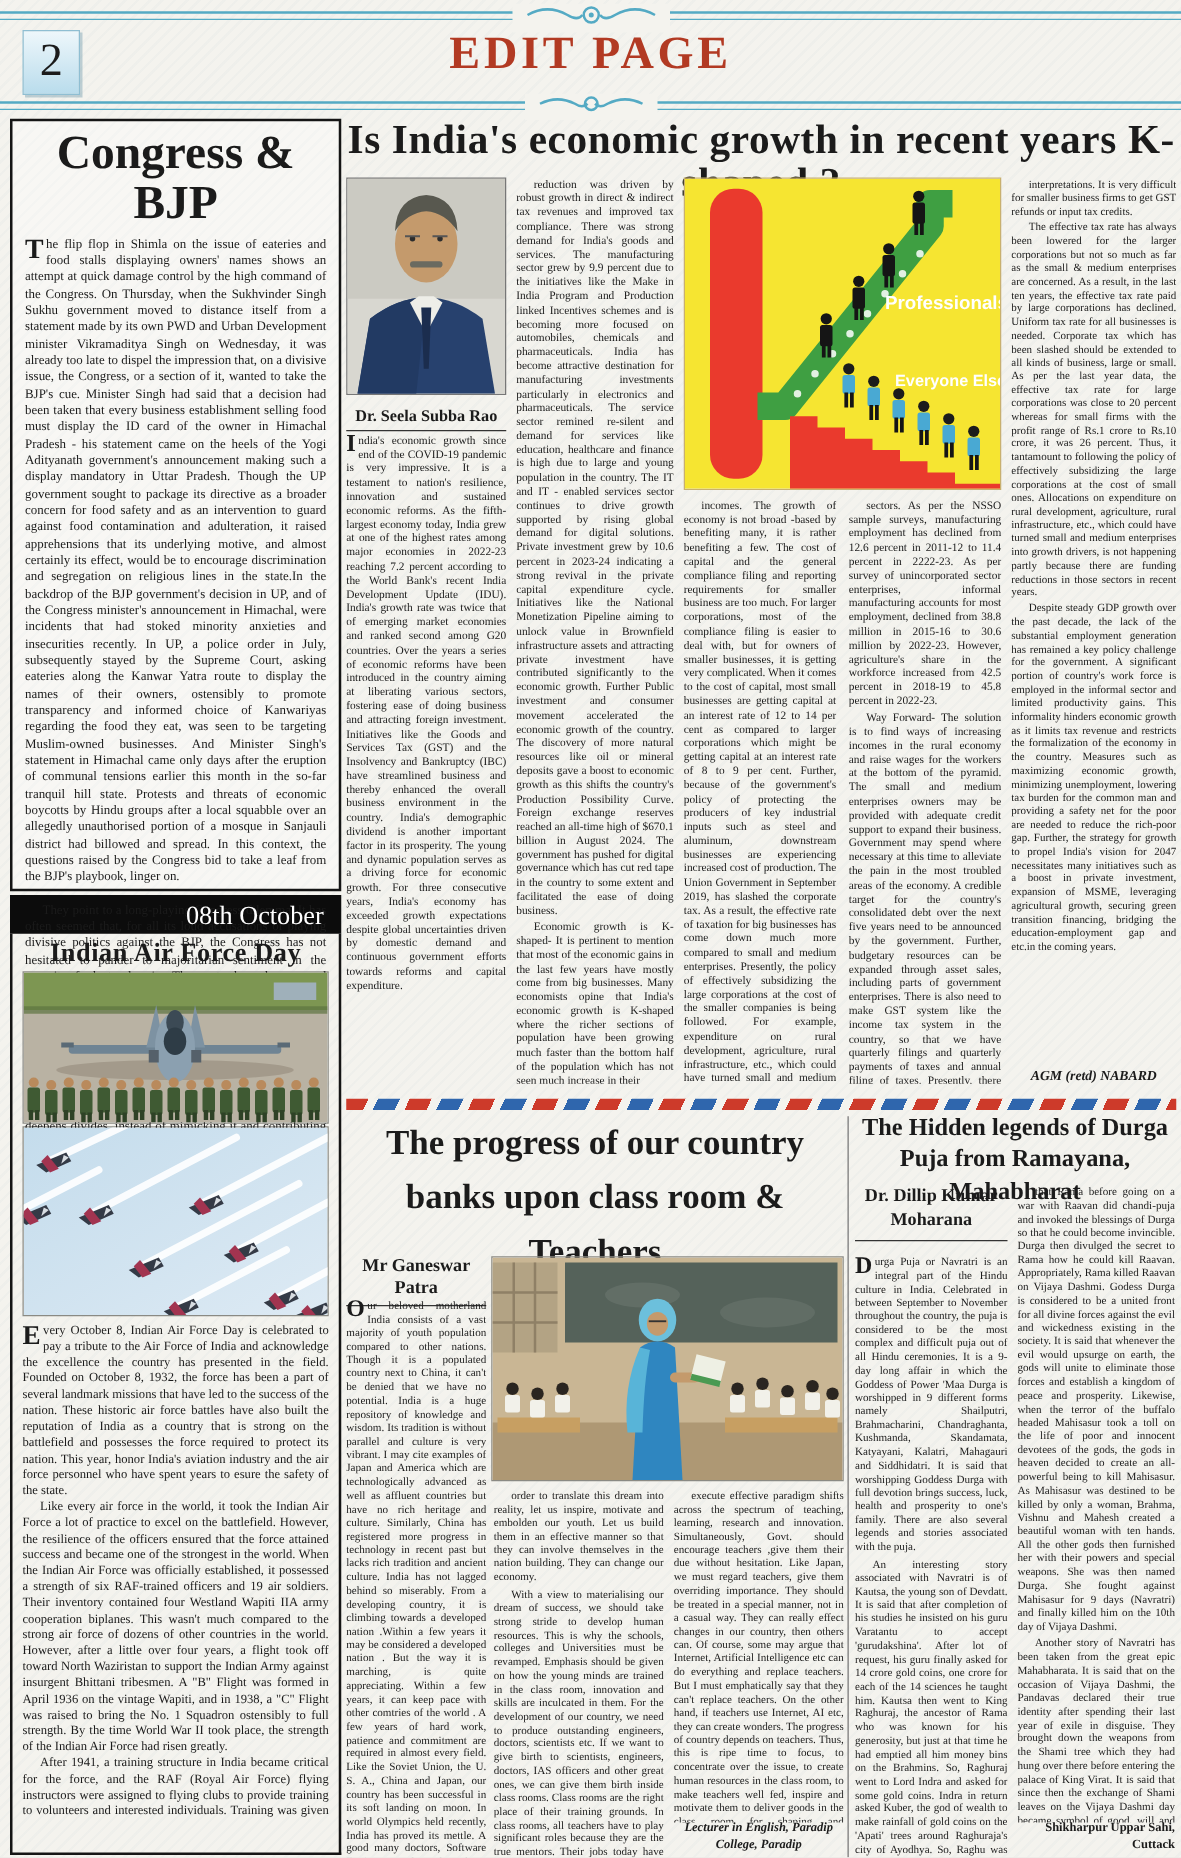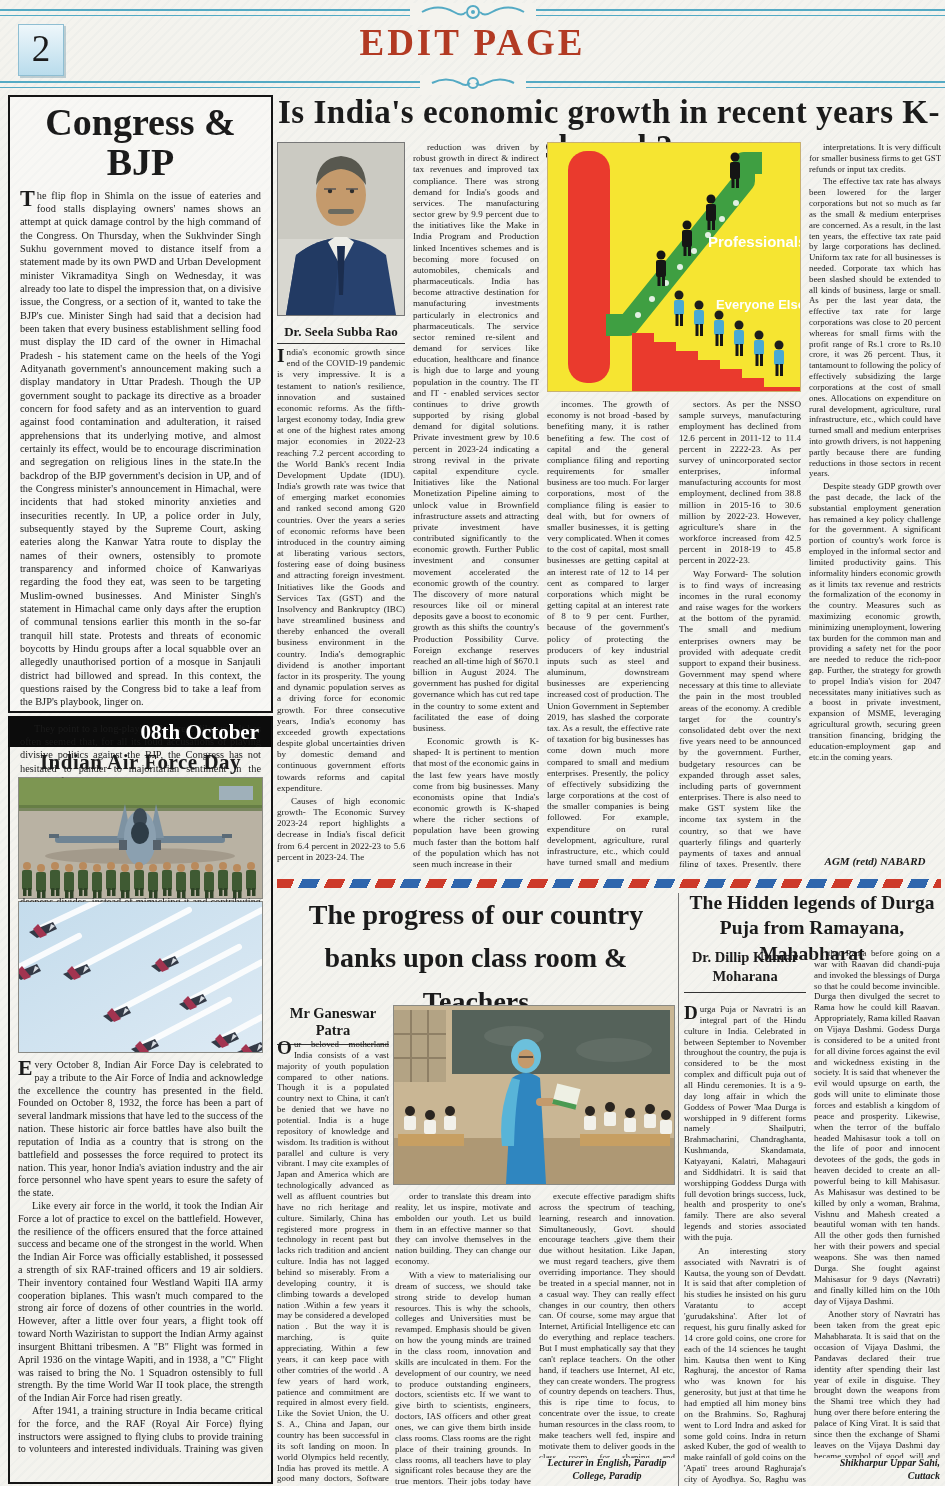--- a/index.html
+++ b/index.html
@@ -24,21 +24,21 @@
   .jp{ text-align:justify; text-indent:14px; }
   .lead{text-indent:0;}
   .lead::first-letter{font-size:215%;font-weight:bold;float:left;line-height:.82;padding:1px 2px 0 0;}
   
   .left-col{position:absolute;left:8px;top:95px;width:265px;height:1389px;}
   .congress-box{box-sizing:border-box;border:2px solid #151515;height:618px;padding:6px 10px 4px;background:rgba(255,255,255,.35);}
   .congress-box h1{margin:0 0 6px;text-align:center;font-size:38px;line-height:1.05;}
   .congress-box .jp{font-size:10.35px;line-height:1.29;}
   .congress-box .p2{margin-top:13px;}
   .date-banner{box-sizing:border-box;height:31px;margin-top:3px;background:#0c0c0c;color:#fff;text-align:right;
-    font-size:21px;font-weight:bold;padding:4px 14px 0 12px;}
+    font-size:21px;font-weight:normal;padding:4px 14px 0 12px;}
   .iaf{box-sizing:border-box;border:2px solid #151515;border-top:none;height:737px;padding:2px 8px;overflow:hidden;}
   .iaf h2{margin:2px 0 4px;font-size:21px;line-height:1.05;text-align:center;letter-spacing:.5px;}
   .photo{display:block;border:1px solid #8a8a84;}
   .iaf .jp{font-size:10.1px;line-height:1.27;}
   .iaf .txt{margin-top:6px;height:396px;overflow:hidden;}
   
   .main-art{position:absolute;left:277px;top:95px;width:664px;height:782px;}
   .main-head{font-size:33px;font-weight:bold;text-align:center;line-height:1.05;letter-spacing:.5px;}
   .cols{position:absolute;top:47px;left:0;right:0;bottom:10px;}
   .mtxt{font-size:9.1px;line-height:1.23;}
@@ -74,21 +74,21 @@
   .vrule{position:absolute;left:678px;top:893px;width:1px;height:593px;background:#777;}
   
   .durga{position:absolute;left:684px;top:890px;width:256px;height:596px;}
   .durga-head{text-align:center;font-weight:bold;font-size:19.5px;line-height:1.3;}
   .durga-body{position:absolute;top:58px;left:0;right:0;bottom:0;}
   .dtxt{font-size:8.9px;line-height:1.22;}
   .dcol1{position:absolute;left:0;top:0;bottom:0;width:122px;}
   .author3{font-weight:bold;font-size:14.5px;text-align:center;line-height:1.3;border-bottom:1px solid #333;padding-bottom:6px;margin-bottom:6px;}
   .dcol1 .dtxt-wrap{position:absolute;top:56px;bottom:0;overflow:hidden;}
   .dcol2{position:absolute;left:130px;top:0;bottom:28px;width:126px;overflow:hidden;}
-  .dsig{position:absolute;left:130px;width:126px;bottom:4px;font-weight:bold;font-style:italic;font-size:10px;text-align:right;line-height:1.25;}
+  .dsig{position:absolute;left:130px;width:126px;bottom:4px;font-weight:bold;font-size:10px;text-align:right;line-height:1.25;}
   .pspace{margin-top:3px;}
 </style>
 </head>
 <body>
 
 <div class="page">
 
   <div class="hdr">
     <div class="hrule top">
       <span class="orn">
@@ -225,21 +225,20 @@
           <ellipse cx="63" cy="52" rx="25" ry="31" fill="#c49a6c"></ellipse>
           <path d="M38 42 Q39 15 63 13 Q87 15 88 42 Q78 27 63 26 Q48 27 38 42 Z" fill="#58584f"></path>
           <rect x="50" y="66" width="26" height="5" rx="2.5" fill="#6a6a60"></rect>
           <circle cx="52" cy="48" r="2.2" fill="#2c2c2c"></circle>
             <circle cx="74" cy="48" r="2.2" fill="#2c2c2c"></circle>
           <path d="M46 46 h12 M68 46 h12" stroke="#555" stroke-width="1.5" fill="none"></path>
         </svg>
         <div class="author1">Dr. Seela Subba Rao</div>
         <div class="mtxt">
           <p class="jp lead">India's economic growth since end of the COVID-19 pandemic is very impressive. It is a testament to nation's resilience, innovation and sustained economic reforms. As the fifth-largest economy today, India grew at one of the highest rates among major economies in 2022-23 reaching 7.2 percent according to the World Bank's recent India Development Update (IDU). India's growth rate was twice that of emerging market economies and ranked second among G20 countries. Over the years a series of economic reforms have been introduced in the country aiming at liberating various sectors, fostering ease of doing business and attracting foreign investment. Initiatives like the Goods and Services Tax (GST) and the Insolvency and Bankruptcy (IBC) have streamlined business and thereby enhanced the overall business environment in the country. India's demographic dividend is another important factor in its prosperity. The young and dynamic population serves as a driving force for economic growth. For three consecutive years, India's economy has exceeded growth expectations despite global uncertainties driven by domestic demand and continuous government efforts towards reforms and capital expenditure.</p>
-          <p class="jp mspace">Causes of high economic growth- The Economic Survey 2023-24 report highlights a decrease in India's fiscal deficit from 6.4 percent in 2022-23 to 5.6 percent in 2023-24. The</p>
         </div>
       </div>
 
       <div class="mcol2 mtxt">
         <p class="jp">reduction was driven by robust growth in direct &amp; indirect tax revenues and improved tax compliance. There was strong demand for India's goods and services. The manufacturing sector grew by 9.9 percent due to the initiatives like the Make in India Program and Production linked Incentives schemes and is becoming more focused on automobiles, chemicals and pharmaceuticals. India has become attractive destination for manufacturing investments particularly in electronics and pharmaceuticals. The service sector remined re-silent and demand for services like education, healthcare and finance is high due to large and young population in the country. The IT and IT - enabled services sector continues to drive growth supported by rising global demand for digital solutions. Private investment grew by 10.6 percent in 2023-24 indicating a strong revival in the private capital expenditure cycle. Initiatives like the National Monetization Pipeline aiming to unlock value in Brownfield infrastructure assets and attracting private investment have contributed significantly to the economic growth. Further Public investment and consumer movement accelerated the economic growth of the country. The discovery of more natural resources like oil or mineral deposits gave a boost to economic growth as this shifts the country's Production Possibility Curve. Foreign exchange reserves reached an all-time high of $670.1 billion in August 2024. The government has pushed for digital governance which has cut red tape in the country to some extent and facilitated the ease of doing business.</p>
         <p class="jp mspace">Economic growth is K-shaped- It is pertinent to mention that most of the economic gains in the last few years have mostly come from big businesses. Many economists opine that India's economic growth is K-shaped where the richer sections of population have been growing much faster than the bottom half of the population which has not seen much increase in their</p>
       </div>
 
       <div class="mcol34">
         

